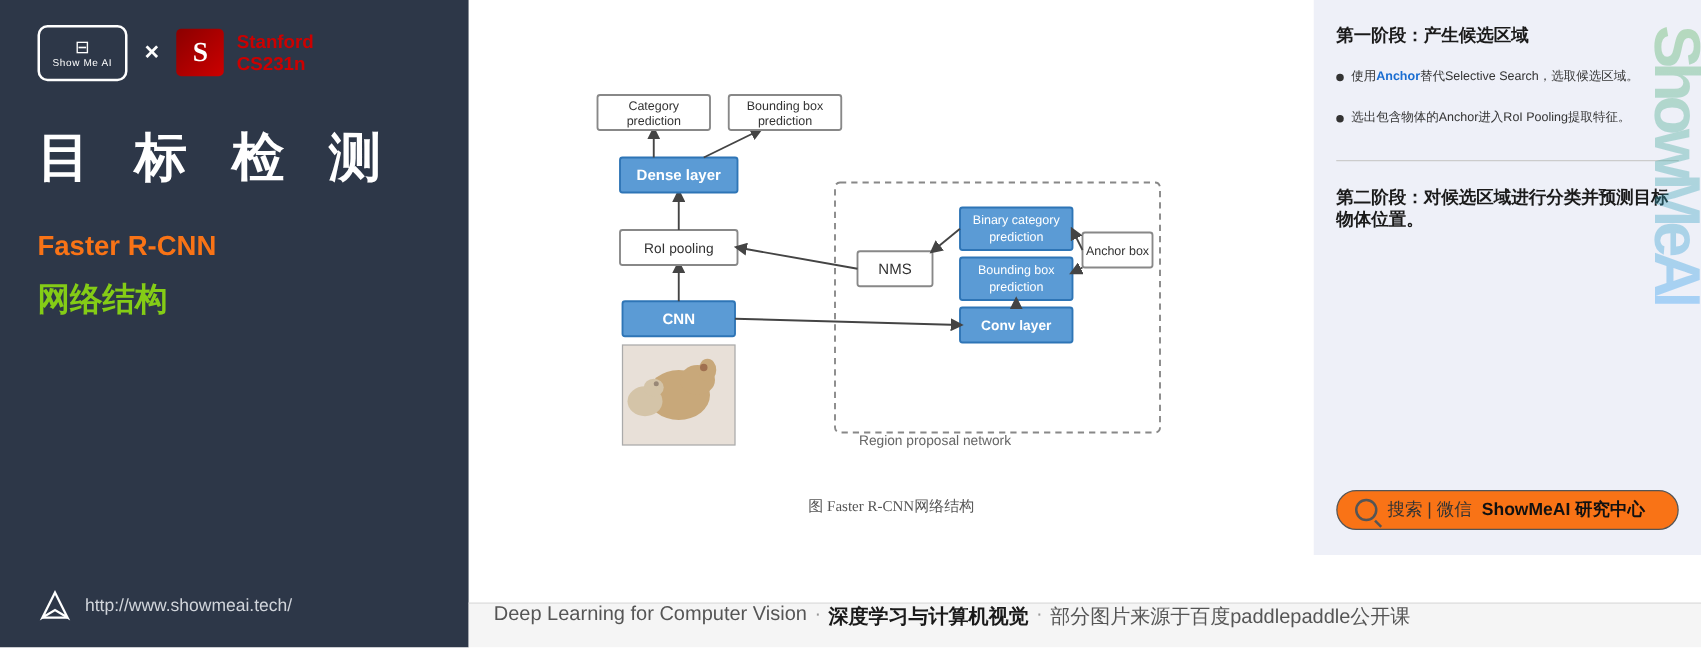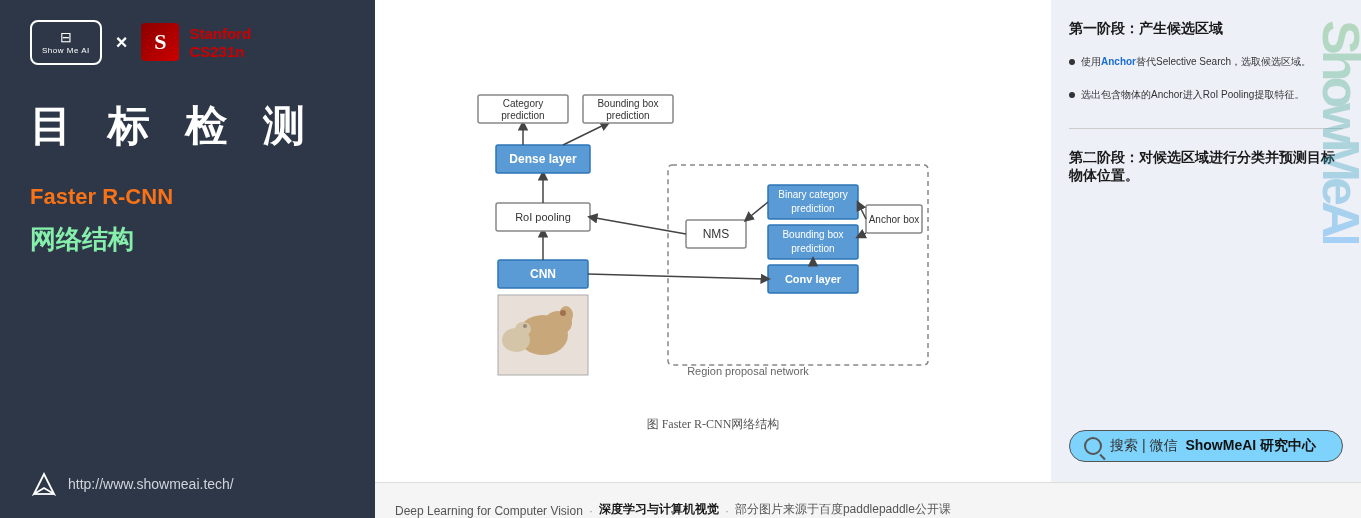--- a/index.html
+++ b/index.html
@@ -104,21 +104,21 @@
     .subtitle {
       font-size: 22px;
       font-weight: bold;
       color: #f97316;
       margin-bottom: 12px;
     }
 
     .subtitle2 {
       font-size: 26px;
       font-weight: bold;
-      color: #86efac;
+      color: #84cc16;
       margin-bottom: 30px;
     }
 
     .website-row {
       display: flex;
       align-items: center;
       gap: 10px;
       margin-top: auto;
     }
 
@@ -239,21 +239,21 @@
       background: #ccc;
       margin: 8px 0;
     }
 
     .search-bar {
       display: flex;
       align-items: center;
       border: 1.5px solid #555;
       border-radius: 20px;
       padding: 6px 14px;
-      background: #7dd3fc;
+      background: #f97316;
       margin-top: auto;
       gap: 8px;
     }
 
     .search-icon-circle {
       width: 18px;
       height: 18px;
       border: 2px solid #555;
       border-radius: 50%;
       position: relative;
@@ -281,25 +281,26 @@
       font-weight: 900;
       color: #111;
     }
 
     
     .footer {
       height: 36px;
       background: #f5f5f5;
       border-top: 1px solid #ddd;
       display: flex;
-      align-items: flex-end;
+      align-items: flex-start;
       padding: 0 20px;
-      font-size: 12px;
+      font-size: 16px;
       color: #555;
       gap: 6px;
+      margin-top: 38px;
     }
 
     .footer-bold {
       font-weight: bold;
       color: #1a1a1a;
     }
 
     .footer-dot {
       color: #999;
     }

